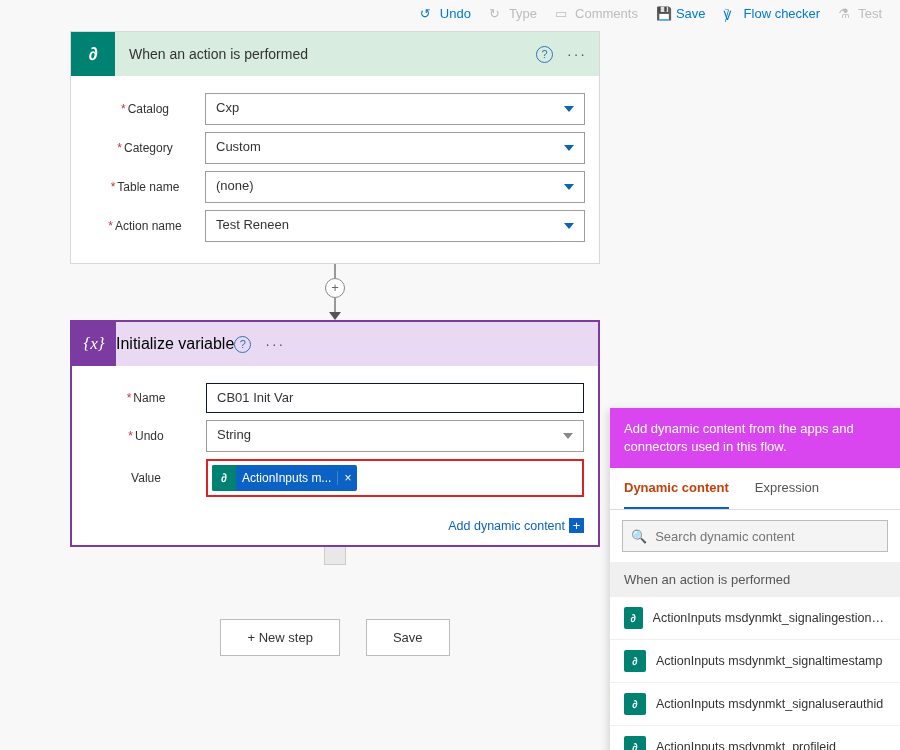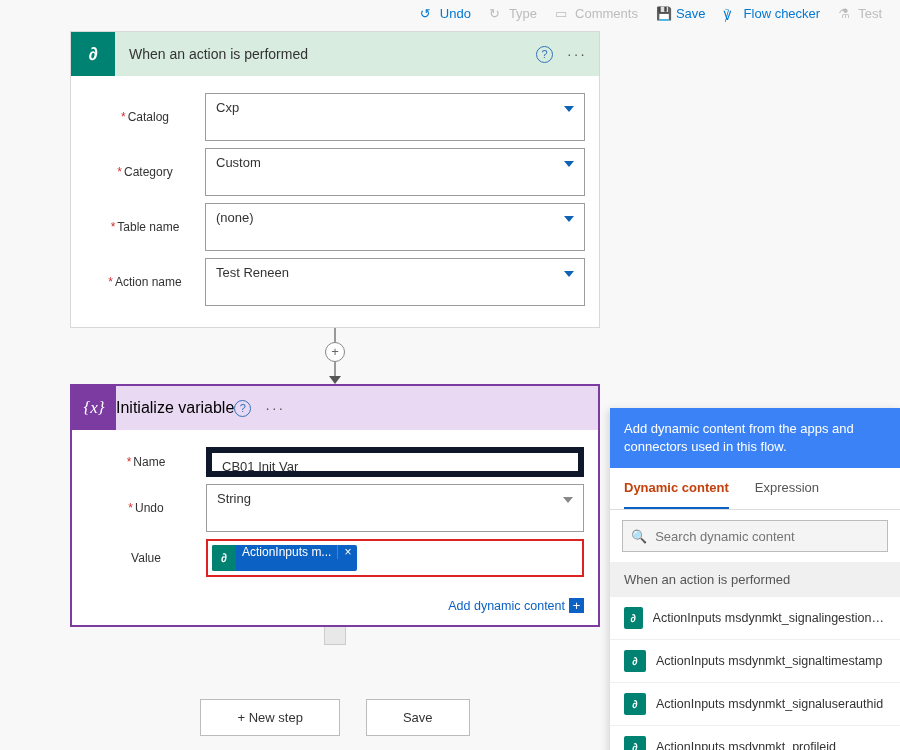--- a/index.html
+++ b/index.html
@@ -24,55 +24,55 @@
   .trig .ttl { flex: 1; padding-left: 14px; font-size: 14px; color: #333; }
   .hdr-act { display: flex; gap: 14px; align-items: center; }
   .help-circle { width: 17px; height: 17px; border: 1.5px solid #3372b8; border-radius: 50%; color: #3372b8; font-size: 11px; line-height: 14px; text-align: center; cursor: pointer; }
   .ellip { letter-spacing: 2px; font-size: 14px; color: #555; cursor: pointer; }
 
   .flds { padding: 10px 14px 14px; }
   .row { display: flex; align-items: center; margin: 7px 0; }
   .lbl { width: 120px; font-size: 12px; color: #333; text-align: center; }
   .lbl .req { color: #c33; margin-right: 2px; }
   .sel { flex: 1; position: relative; }
-  .sel .box { border: 1px solid #9c9c9c; height: 48px; line-height: 28px; padding: 0 10px; font-size: 13px; color: #333; background: #fff; position: relative; }
+  .sel .box { border: 1px solid #9c9c9c; height: 32px; line-height: 28px; padding: 0 10px; font-size: 13px; color: #333; background: #fff; position: relative; }
   .sel .box::after { content: ""; position: absolute; right: 10px; top: 12px; border-left: 5px solid transparent; border-right: 5px solid transparent; border-top: 6px solid #0f63b6; }
 
   
   .conn { width: 530px; display: flex; flex-direction: column; align-items: center; }
   .vline { width: 2px; height: 14px; background: #999; }
   .plus-c { width: 20px; height: 20px; border: 1.5px solid #888; border-radius: 50%; background: #fff; font-size: 13px; text-align: center; line-height: 17px; color: #666; cursor: pointer; }
   .arrow-dn { width: 0; height: 0; border-left: 6px solid transparent; border-right: 6px solid transparent; border-top: 8px solid #555; }
 
   
   .init { border: 2px solid #7b3ba1; }
   .init .hdr { background: #e9d9f3; display: flex; align-items: center; height: 44px; padding-right: 12px; }
   .init .ico { width: 44px; height: 44px; background: #7b3ba1; display: flex; align-items: center; justify-content: center; color: #fff; font-style: italic; font-family: serif; font-size: 17px; }
   .init .sel .box.light::after { border-top-color: #888; }
-  .inp { flex: 1; border: 6px solid #0f172a; height: 30px; line-height: 28px; padding: 0 10px; font-size: 13px; color: #333; background: #fff; }
+  .inp { flex: 1; border: 1px solid #0f172a; height: 30px; line-height: 28px; padding: 0 10px; font-size: 13px; color: #333; background: #fff; }
 
   .val-field { flex: 1; border: 2px solid #d22; height: 38px; padding: 3px 4px; display: flex; align-items: center; }
-  .token { background: #0b62c4; color: #fff; display: inline-flex; align-items: flex-start; font-size: 12px; height: 26px; border-radius: 2px; overflow: hidden; }
+  .token { background: #0b62c4; color: #fff; display: inline-flex; align-items: center; font-size: 12px; height: 26px; border-radius: 2px; overflow: hidden; }
   .token .tk-ic { width: 24px; height: 26px; background: #008272; display: flex; align-items: center; justify-content: center; font-size: 12px; }
   .token .tk-tx { padding: 0 6px; }
   .token .tk-x { padding: 0 6px; border-left: 1px solid #3d86d3; cursor: pointer; }
 
   .dyn-link { text-align: right; padding: 0 14px 12px; font-size: 12.5px; color: #0b62c4; }
   .dyn-link .plus-sq { display: inline-block; width: 15px; height: 15px; background: #0b62c4; color: #fff; text-align: center; line-height: 15px; font-size: 13px; margin-left: 4px; }
 
   .mid-btn { width: 530px; text-align: center; margin-top: -4px; }
   .mid-btn .sq { display: inline-block; width: 22px; height: 22px; background: #e8e8e8; border: 1px solid #ccc; }
 
   
   .bot { width: 530px; display: flex; justify-content: center; gap: 26px; margin-top: 50px; }
-  .btn { border: 1px solid #bcbcbc; background: #fff; padding: 10px 36px; font-size: 13px; color: #333; cursor: pointer; }
+  .btn { border: 1px solid #bcbcbc; background: #fff; padding: 10px 26px; font-size: 13px; color: #333; cursor: pointer; }
 
   
   .panel { position: absolute; right: 0; top: 408px; width: 290px; background: #fff; box-shadow: -2px 2px 8px rgba(0,0,0,0.15); }
-  .panel .pbar { background: #3b82f6; color: #fff; font-size: 13px; padding: 12px 14px; line-height: 1.4; }
+  .panel .pbar { background: #d946ef; color: #fff; font-size: 13px; padding: 12px 14px; line-height: 1.4; }
   .panel .tabs { display: flex; border-bottom: 1px solid #ddd; padding: 0 14px; }
   .panel .tab { padding: 12px 0; margin-right: 26px; font-size: 13px; color: #555; cursor: pointer; }
   .panel .tab.active { color: #c2410c; font-weight: 600; border-bottom: 2px solid #0b62c4; }
   .panel .srch { margin: 10px 12px; border: 1px solid #bcbcbc; background: #f4f4f4; display: flex; align-items: center; height: 32px; padding: 0 8px; }
   .panel .srch .mag { color: #777; margin-right: 8px; font-size: 13px; }
   .panel .srch input { border: none; background: transparent; outline: none; font-size: 13px; flex: 1; color: #be185d; }
   .panel .grp { background: #f0f0f0; padding: 10px 14px; font-size: 13px; color: #555; }
   .panel .opt { display: flex; align-items: center; padding: 10px 14px; border-bottom: 1px solid #f0f0f0; cursor: pointer; font-size: 12.5px; color: #333; }
   .panel .opt .oi { width: 22px; height: 22px; background: #008272; border-radius: 2px; margin-right: 10px; display: flex; align-items: center; justify-content: center; color: #fff; font-size: 11px; }
   .panel .opt span.txt { white-space: nowrap; overflow: hidden; text-overflow: ellipsis; }

